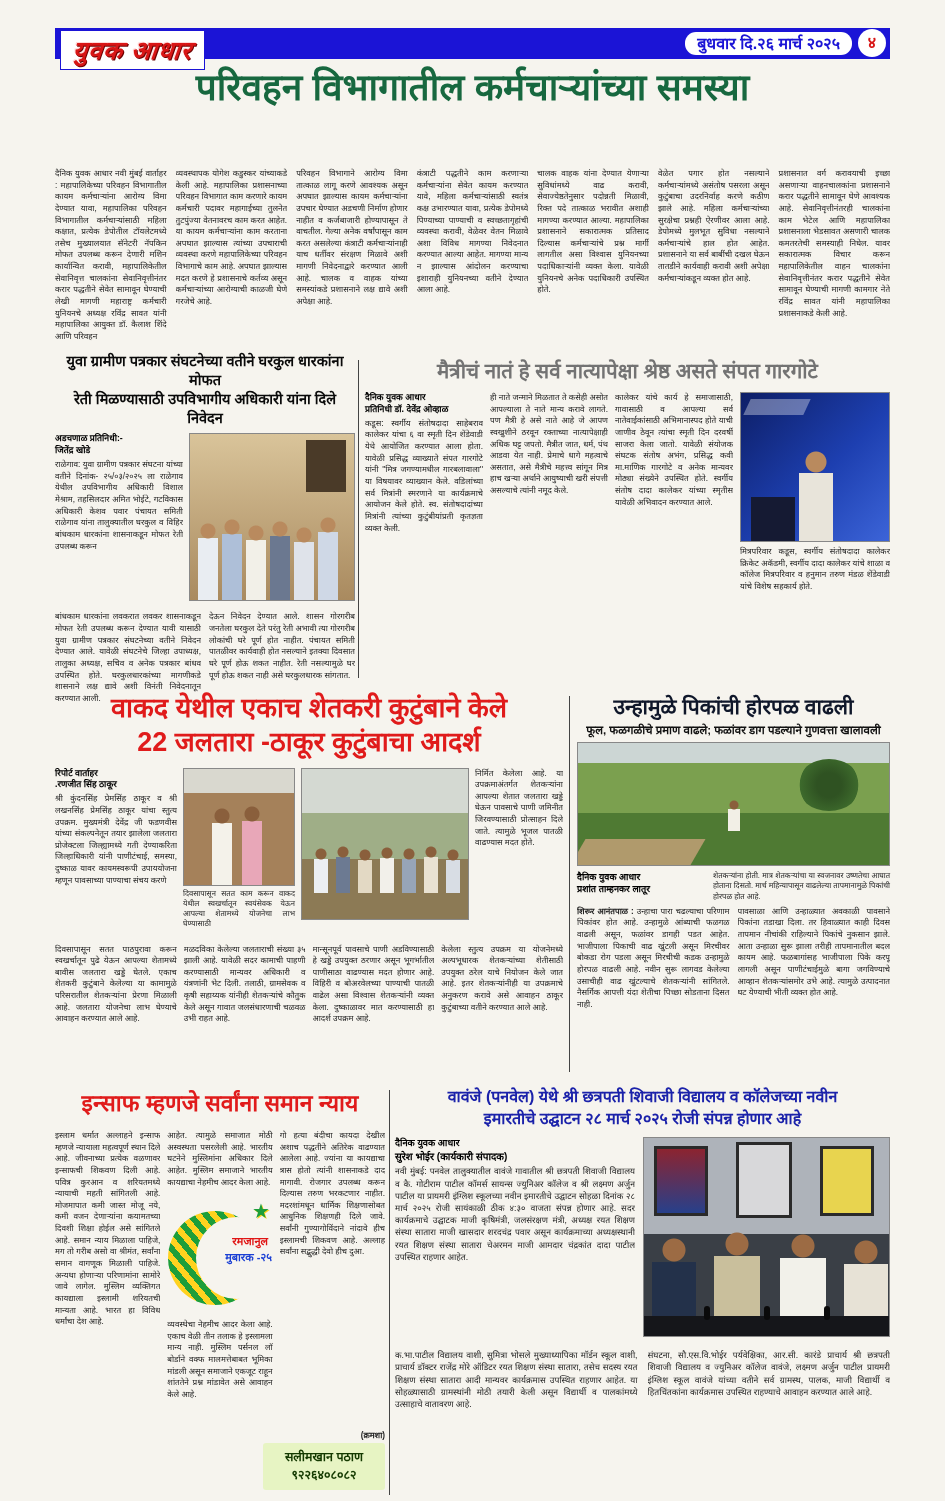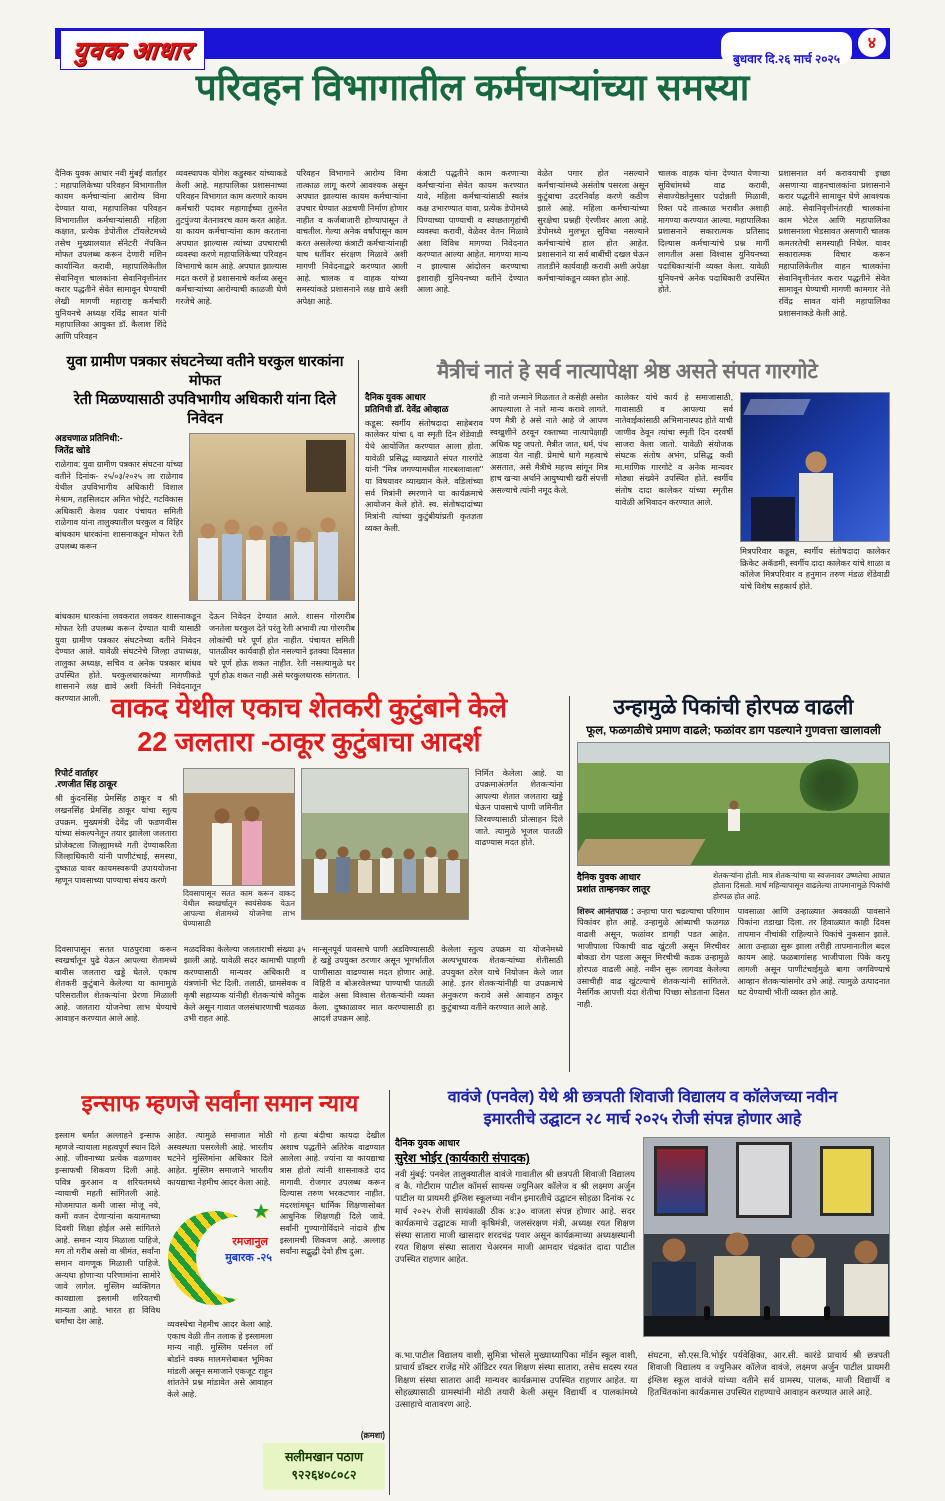--- a/index.html
+++ b/index.html
@@ -22,22 +22,22 @@
     position:absolute; left:5px; top:2px; height:40px; padding:1px 12px;
     background:#fff; border:1px solid #1b14d6;
   }
   .logo-text {
     font-size:25px; font-weight:bold; font-style:italic; color:#d81616;
     text-shadow:1px 1px 0 #6b0000, -1px -1px 0 #ffd9d9; letter-spacing:1px;
     transform:skewX(-6deg); display:inline-block;
   }
   .date-pill {
     position:absolute; right:38px; top:4px; height:23px; line-height:23px;
-    background:#fff; border-radius:11px; padding:16px 12px;
-    font-size:12px; font-weight:bold; color:#1b14d6;
+    background:#fff; border-radius:11px; padding:0 12px;
+    font-size:16px; font-weight:bold; color:#1b14d6;
   }
   .page-badge {
     position:absolute; right:4px; top:1px; width:28px; height:28px; border-radius:50%;
     background:#fff; text-align:center; line-height:28px;
     font-size:16px; font-weight:bold; color:#d81616;
   }
   
   .h-s1 { left:57px; top:66px; width:831px; text-align:center;
           font-size:37px; line-height:1.17; font-weight:bold; color:#17683f; }
   .h-black-sm { font-size:14.5px; font-weight:bold; color:#0a0a0a; text-align:center; line-height:1.3; }
@@ -77,22 +77,22 @@
 </div>
 
 <div class="abs h-s1">
   <div>परिवहन विभागातील कर्मचाऱ्यांच्या समस्या</div>
 </div>
 <div class="abs row" style="left:55px; top:168px; width:835px; height:178px; gap:9px;">
   <div class="col" style="flex:1">दैनिक युवक आधार नवी मुंबई वार्ताहर : महापालिकेच्या परिवहन विभागातील कायम कर्मचाऱ्यांना आरोग्य विमा देण्यात यावा, महापालिका परिवहन विभागातील कर्मचाऱ्यांसाठी महिला कक्षात, प्रत्येक डेपोतील टॉयलेटमध्ये तसेच मुख्यालयात सॅनेटरी नॅपकिन मोफत उपलब्ध करून देणारी मशिन कार्यान्वित करावी, महापालिकेतील सेवानिवृत्त चालकांना सेवानिवृत्तीनंतर करार पद्धतीने सेवेत सामावून घेण्याची लेखी मागणी महाराष्ट्र कर्मचारी युनियनचे अध्यक्ष रविंद्र सावत यांनी महापालिका आयुक्त डॉ. कैलाश शिंदे आणि परिवहन</div>
   <div class="col" style="flex:1">व्यवस्थापक योगेश कडुस्कर यांच्याकडे केली आहे. महापालिका प्रशासनाच्या परिवहन विभागात काम करणारे कायम कर्मचारी पदावर महागाईच्या तुलनेत तुटपुंज्या वेतनावरच काम करत आहेत. या कायम कर्मचाऱ्यांना काम करताना अपघात झाल्यास त्यांच्या उपचाराची व्यवस्था करणे महापालिकेच्या परिवहन विभागाचे काम आहे. अपघात झाल्यास मदत करणे हे प्रशासनाचे कर्तव्य असून कर्मचाऱ्यांच्या आरोग्याची काळजी घेणे गरजेचे आहे.</div>
   <div class="col" style="flex:1">परिवहन विभागाने आरोग्य विमा तात्काळ लागू करणे आवश्यक असून अपघात झाल्यास कायम कर्मचाऱ्यांना उपचार घेण्यात अडचणी निर्माण होणार नाहीत व कर्जबाजारी होण्यापासून ते वाचतील. गेल्या अनेक वर्षांपासून काम करत असलेल्या कंत्राटी कर्मचाऱ्यांनाही याच धर्तीवर संरक्षण मिळावे अशी मागणी निवेदनाद्वारे करण्यात आली आहे. चालक व वाहक यांच्या समस्यांकडे प्रशासनाने लक्ष द्यावे अशी अपेक्षा आहे.</div>
   <div class="col" style="flex:1">कंत्राटी पद्धतीने काम करणाऱ्या कर्मचाऱ्यांना सेवेत कायम करण्यात यावे, महिला कर्मचाऱ्यांसाठी स्वतंत्र कक्ष उभारण्यात यावा, प्रत्येक डेपोमध्ये पिण्याच्या पाण्याची व स्वच्छतागृहांची व्यवस्था करावी, वेळेवर वेतन मिळावे अशा विविध मागण्या निवेदनात करण्यात आल्या आहेत. मागण्या मान्य न झाल्यास आंदोलन करण्याचा इशाराही युनियनच्या वतीने देण्यात आला आहे.</div>
+  <div class="col" style="flex:1">चालक वाहक यांना देण्यात येणाऱ्या सुविधांमध्ये वाढ करावी, सेवाज्येष्ठतेनुसार पदोन्नती मिळावी, रिक्त पदे तात्काळ भरावीत अशाही मागण्या करण्यात आल्या. महापालिका प्रशासनाने सकारात्मक प्रतिसाद दिल्यास कर्मचाऱ्यांचे प्रश्न मार्गी लागतील असा विश्वास युनियनच्या पदाधिकाऱ्यांनी व्यक्त केला. यावेळी युनियनचे अनेक पदाधिकारी उपस्थित होते.</div>
   <div class="col" style="flex:1">वेळेत पगार होत नसल्याने कर्मचाऱ्यांमध्ये असंतोष पसरला असून कुटुंबाचा उदरनिर्वाह करणे कठीण झाले आहे. महिला कर्मचाऱ्यांच्या सुरक्षेचा प्रश्नही ऐरणीवर आला आहे. डेपोमध्ये मुलभूत सुविधा नसल्याने कर्मचाऱ्यांचे हाल होत आहेत. प्रशासनाने या सर्व बाबींची दखल घेऊन तातडीने कार्यवाही करावी अशी अपेक्षा कर्मचाऱ्यांकडून व्यक्त होत आहे.</div>
-  <div class="col" style="flex:1">चालक वाहक यांना देण्यात येणाऱ्या सुविधांमध्ये वाढ करावी, सेवाज्येष्ठतेनुसार पदोन्नती मिळावी, रिक्त पदे तात्काळ भरावीत अशाही मागण्या करण्यात आल्या. महापालिका प्रशासनाने सकारात्मक प्रतिसाद दिल्यास कर्मचाऱ्यांचे प्रश्न मार्गी लागतील असा विश्वास युनियनच्या पदाधिकाऱ्यांनी व्यक्त केला. यावेळी युनियनचे अनेक पदाधिकारी उपस्थित होते.</div>
   <div class="col" style="flex:1">प्रशासनात वर्ग करावयाची इच्छा असणाऱ्या वाहनचालकांना प्रशासनाने करार पद्धतीने सामावून घेणे आवश्यक आहे. सेवानिवृत्तीनंतरही चालकांना काम भेटेल आणि महापालिका प्रशासनाला भेडसावत असणारी चालक कमतरतेची समस्याही निघेल. यावर सकारात्मक विचार करून महापालिकेतील वाहन चालकांना सेवानिवृत्तीनंतर करार पद्धतीने सेवेत सामावून घेण्याची मागणी कामगार नेते रविंद्र सावत यांनी महापालिका प्रशासनाकडे केली आहे.</div>
 </div>
 
 <div class="abs" style="left:55px; top:352px; width:300px; height:334px;">
   <div class="h-black-sm">
     <div>युवा ग्रामीण पत्रकार संघटनेच्या वतीने घरकुल धारकांना मोफत</div>
     <div>रेती मिळण्यासाठी उपविभागीय अधिकारी यांना दिले निवेदन</div>
   </div>
   <div class="row" style="gap:6px; margin-top:6px; height:172px;">
     <div style="flex:0 0 128px;">
@@ -231,21 +231,21 @@
 <div class="vline" style="left:389px; top:1090px; height:405px;"></div>
 
 <div class="abs" style="left:395px; top:1086px; width:495px; height:415px;">
   <div class="h-blue">
     <div>वावंजे (पनवेल) येथे श्री छत्रपती शिवाजी विद्यालय व कॉलेजच्या नवीन</div>
     <div>इमारतीचे उद्घाटन २८ मार्च २०२५ रोजी संपन्न होणार आहे</div>
   </div>
   <div class="row" style="gap:8px; margin-top:8px; height:204px;">
     <div style="flex:1;">
       <div class="byline" style="font-size:9.4px;">दैनिक युवक आधार</div>
-      <div class="byline" style="font-size:12px;text-decoration:underline;">सुरेश भोईर (कार्यकारी संपादक)</div>
+      <div class="byline" style="font-size:10px;">सुरेश भोईर (कार्यकारी संपादक)</div>
       <div class="col" style="height:174px; margin-top:2px; font-size:8.6px;">नवी मुंबई: पनवेल तालुक्यातील वावंजे गावातील श्री छत्रपती शिवाजी विद्यालय व कै. गोटीराम पाटील कॉमर्स सायन्स ज्युनिअर कॉलेज व श्री लक्ष्मण अर्जुन पाटील या प्रायमरी इंग्लिश स्कूलच्या नवीन इमारतीचे उद्घाटन सोहळा दिनांक २८ मार्च २०२५ रोजी सायंकाळी ठीक ४:३० वाजता संपन्न होणार आहे. सदर कार्यक्रमाचे उद्घाटक माजी कृषिमंत्री, जलसंरक्षण मंत्री, अध्यक्ष रयत शिक्षण संस्था सातारा माजी खासदार शरदचंद्र पवार असून कार्यक्रमाच्या अध्यक्षस्थानी रयत शिक्षण संस्था सातारा चेअरमन माजी आमदार चंद्रकांत दादा पाटील उपस्थित राहणार आहेत.</div>
     </div>
     <div class="photo" style="flex:0 0 247px; height:200px; background:linear-gradient(#aeb3ba 0 96px,#3a3f46 96px);">
       <div class="abs" style="left:10px; top:8px; width:54px; height:70px; border:3px solid #2a2a2a; background:linear-gradient(#8c2430,#27408b);"></div>
       <div class="abs" style="left:92px; top:4px; width:56px; height:76px; border:3px solid #2a2a2a; background:#d8d8da;"></div>
       <div class="abs" style="left:176px; top:8px; width:54px; height:70px; border:3px solid #2a2a2a; background:#e8d44f;"></div>
       <div class="person" style="left:8px; bottom:18px; width:44px; height:82px; border-radius:16px 16px 0 0; background:radial-gradient(circle at 50% 14px,#9c6b44 0 11px,transparent 12px),linear-gradient(transparent 0 26px,#23314a 26px);"></div>
       <div class="person" style="left:70px; bottom:18px; width:46px; height:88px; border-radius:16px 16px 0 0; background:radial-gradient(circle at 50% 14px,#9c6b44 0 11px,transparent 12px),linear-gradient(transparent 0 26px,#c9bf9c 26px);"></div>
       <div class="person" style="left:136px; bottom:18px; width:46px; height:86px; border-radius:16px 16px 0 0; background:radial-gradient(circle at 50% 14px,#9c6b44 0 11px,transparent 12px),linear-gradient(transparent 0 26px,#f2f1ea 26px);"></div>
       <div class="person" style="left:200px; bottom:18px; width:44px; height:80px; border-radius:16px 16px 0 0; background:radial-gradient(circle at 50% 14px,#9c6b44 0 11px,transparent 12px),linear-gradient(transparent 0 26px,#e7e2d6 26px);"></div>

